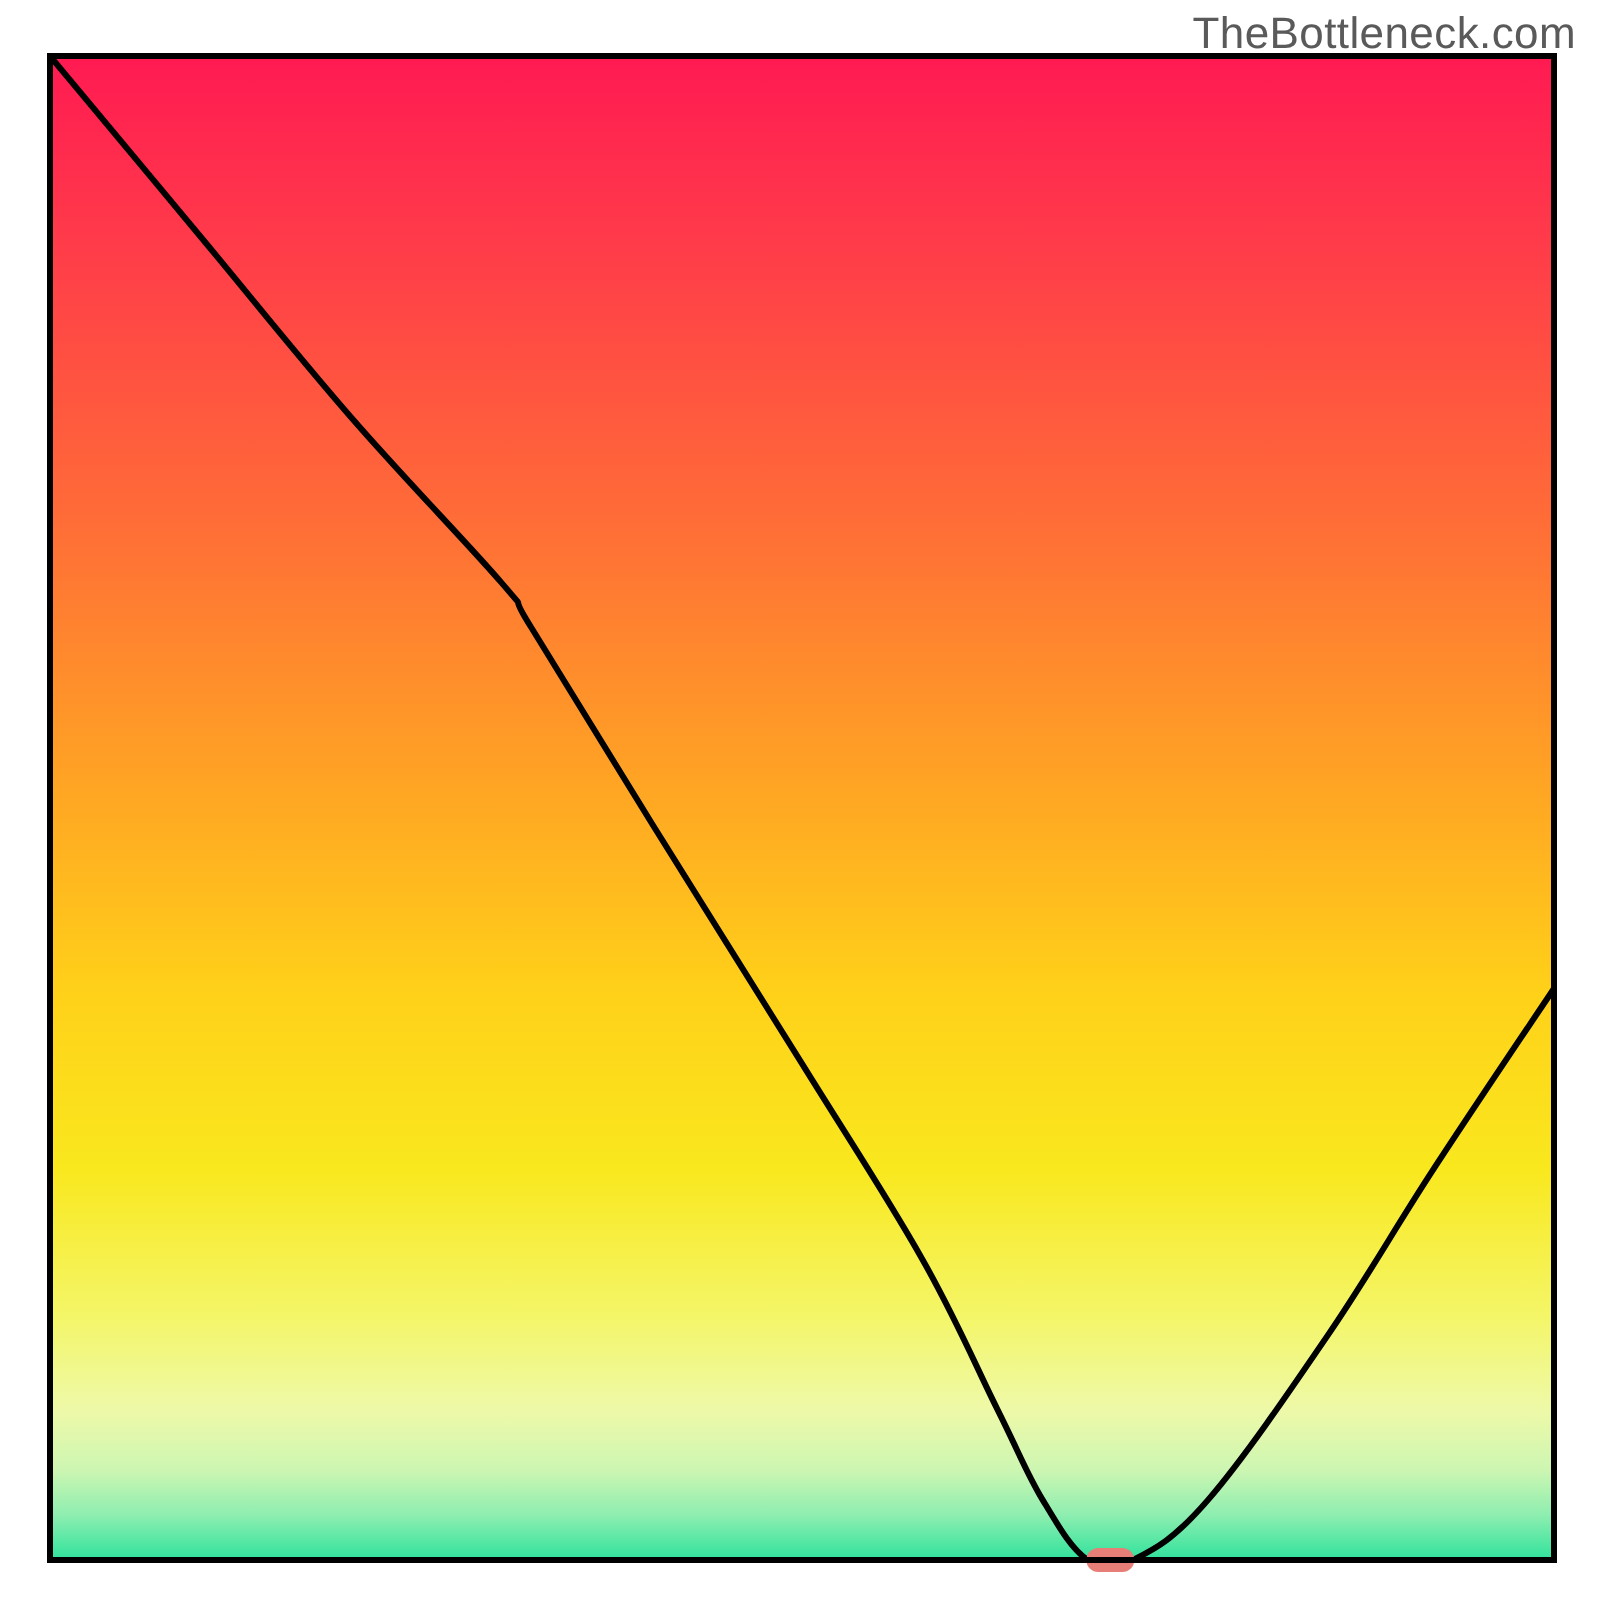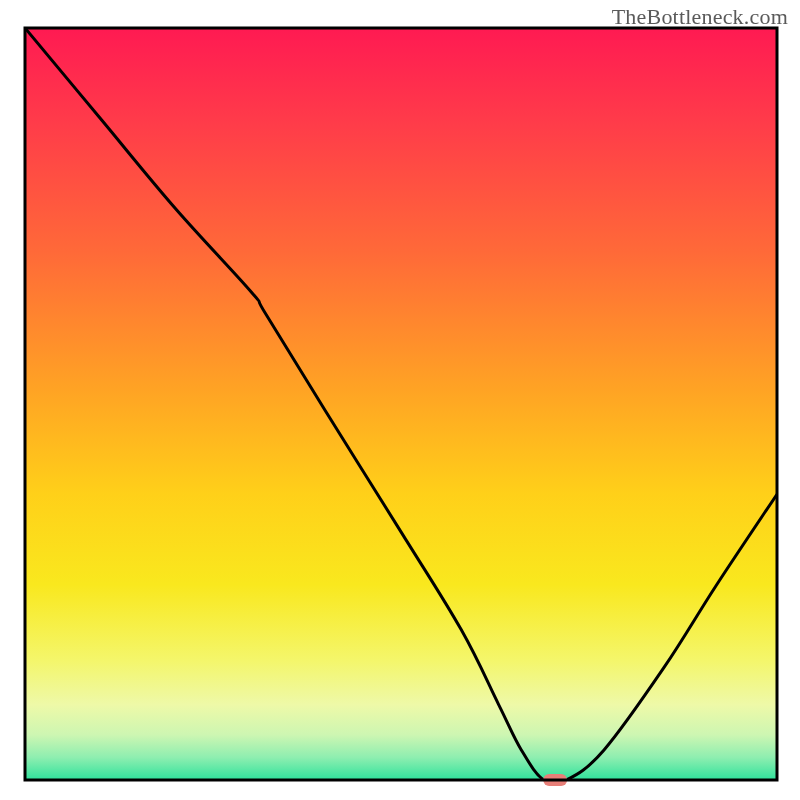--- a/index.html
+++ b/index.html
@@ -7,21 +7,20 @@
     padding: 0;
     width: 800px;
     height: 800px;
     background: #ffffff;
     font-family: Arial, Helvetica, sans-serif;
   }
   .container {
     position: relative;
     width: 800px;
     height: 800px;
-    font-family: Liberation Serif, serif;
   }
   .watermark {
     position: absolute;
     top: 4px;
     right: 12px;
     font-size: 22px;
     font-weight: 500;
     color: #5a5a5a;
     letter-spacing: 0.2px;
   }

